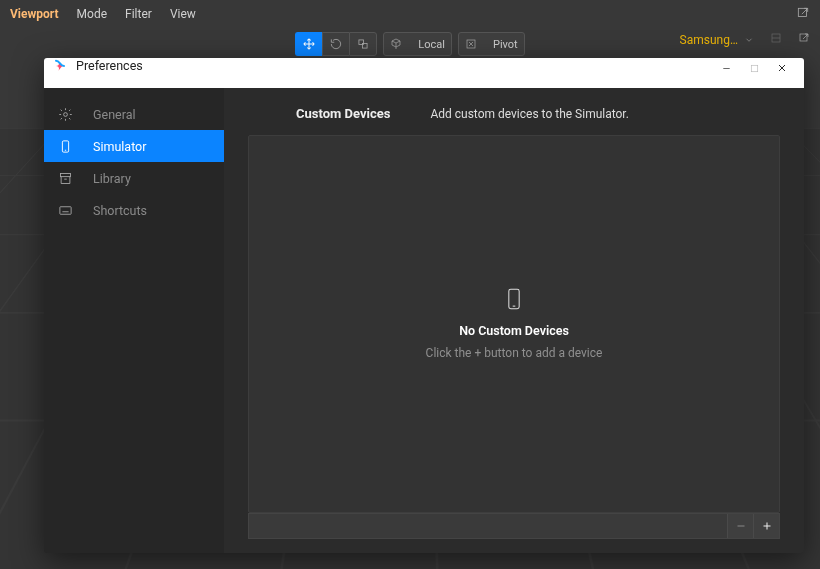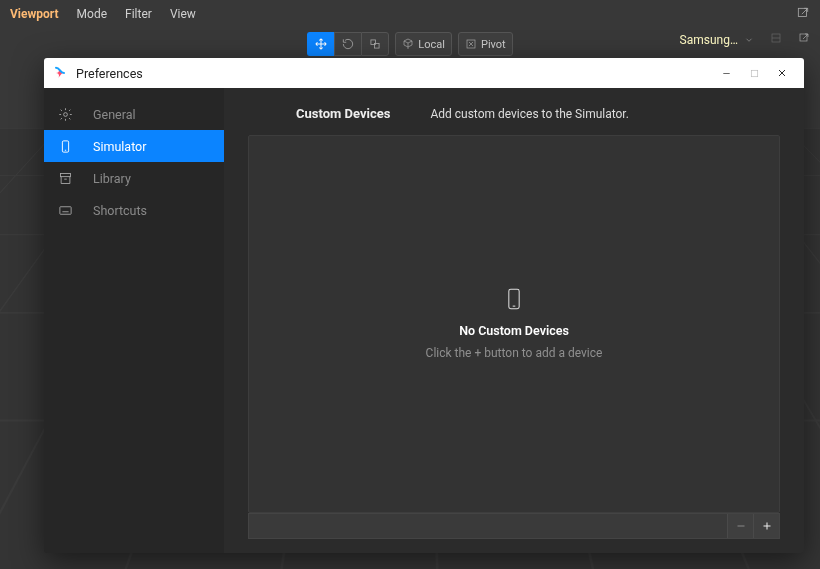--- a/index.html
+++ b/index.html
@@ -31,32 +31,32 @@
     align-items: center;
     justify-content: center;
     position: relative;
   }
   .toolbar-center { display: flex; gap: 6px; align-items: center; }
   .tbtn {
     height: 24px; min-width: 26px;
     border: 1px solid #555; border-radius: 3px;
     background: #3f3f3f; color: #ccc;
     display: inline-flex; align-items: center; justify-content: center;
-    padding: 0 6px; font-size: 11px; cursor: pointer; gap: 4px;
+    padding: 0 6px; font-size: 11px; cursor: pointer; gap: 16px;
   }
   .tbtn.active { background: #0b84ff; border-color: #0b84ff; color: #fff; }
   .tbtn-group { display: inline-flex; }
   .tbtn-group .tbtn { border-radius: 0; border-right-width: 0; }
   .tbtn-group .tbtn:first-child { border-top-left-radius: 3px; border-bottom-left-radius: 3px; }
   .tbtn-group .tbtn:last-child { border-top-right-radius: 3px; border-bottom-right-radius: 3px; border-right-width: 1px; }
 
   .toolbar-right {
     position: absolute; right: 10px; top: 4px;
     display: flex; align-items: center; gap: 16px;
-    color: #fef9c3; font-size: 12px;
+    color: #eab308; font-size: 12px;
   }
   .device-drop { display: inline-flex; align-items: center; gap: 6px; cursor: pointer; }
 
   
   .viewport-bg {
     position: absolute; left: 0; right: 0; top: 60px; bottom: 0;
     background:
       linear-gradient(#3a3a3a 1px, transparent 1px) 0 0/60px 60px,
       linear-gradient(90deg, #3a3a3a 1px, transparent 1px) 0 0/60px 60px,
       #2f2f2f;
@@ -75,21 +75,21 @@
     left: 44px; top: 58px;
     width: 760px; height: 495px;
     background: #2b2b2b;
     border-radius: 3px;
     box-shadow: 0 8px 30px rgba(0,0,0,.5);
     display: flex; flex-direction: column;
     overflow: hidden;
   }
   .prefs-titlebar {
     height: 30px; background: #fff;
-    display: flex; align-items: center;
+    display: flex; 
     padding: 0 8px;
     color: #222; font-size: 12.5px;
   }
   .prefs-titlebar .logo {
     width: 16px; height: 16px; margin-right: 8px;
     display: inline-flex; align-items: center; justify-content: center;
   }
   .prefs-titlebar .spacer { flex: 1; }
   .winbtn { width: 28px; height: 20px; display:inline-flex; align-items:center; justify-content:center; cursor:pointer; color:#333; }
   .winbtn svg { display:block; }

